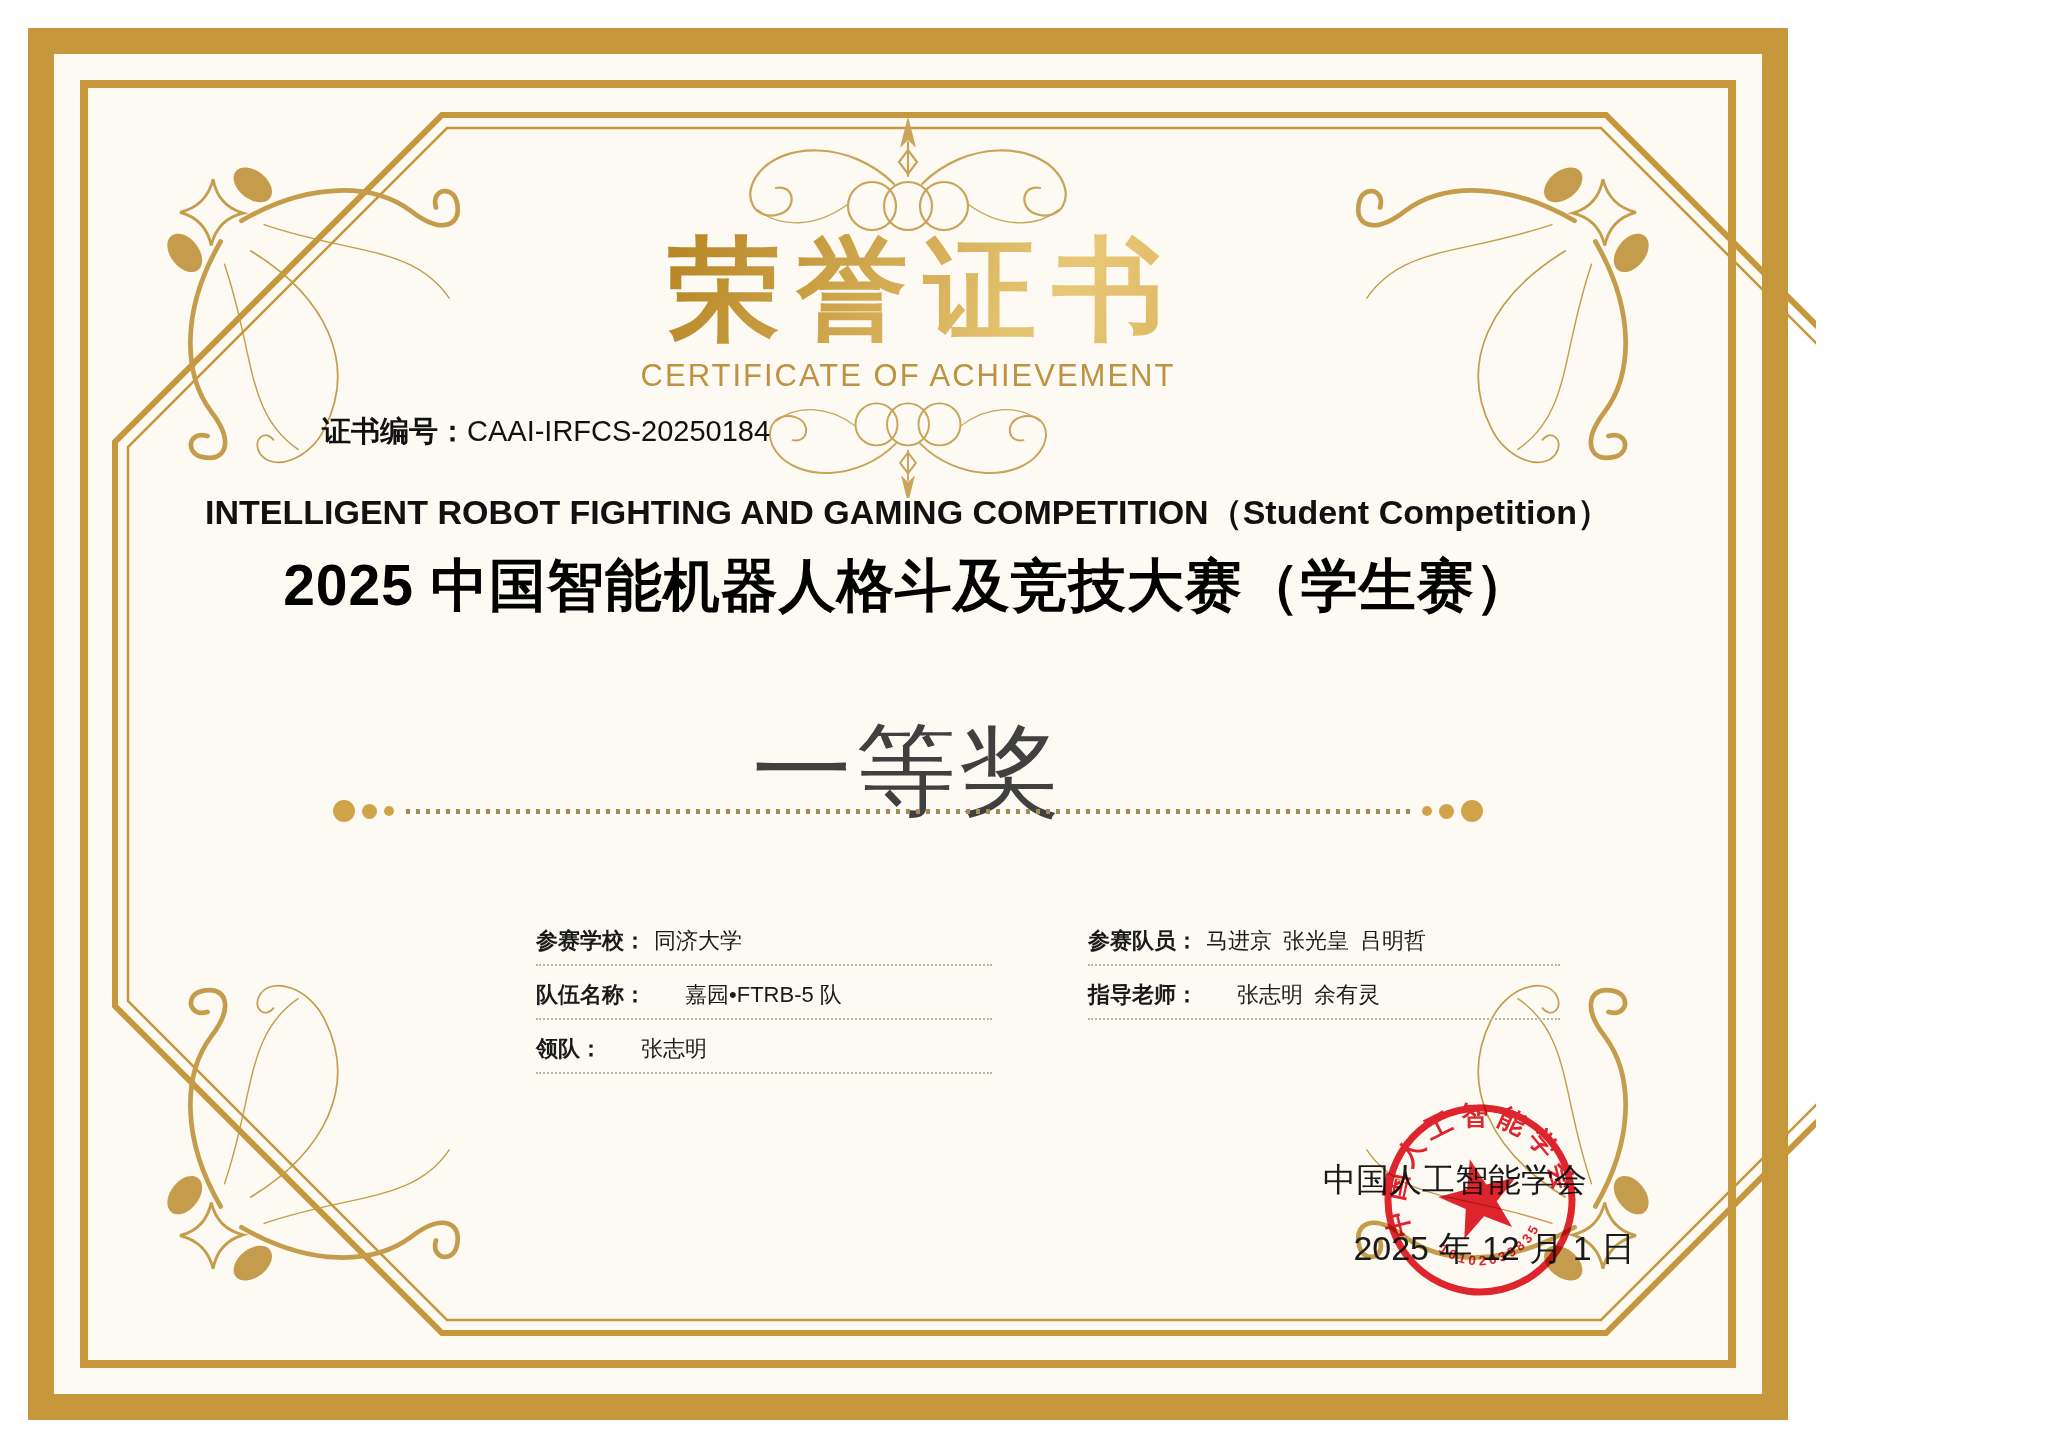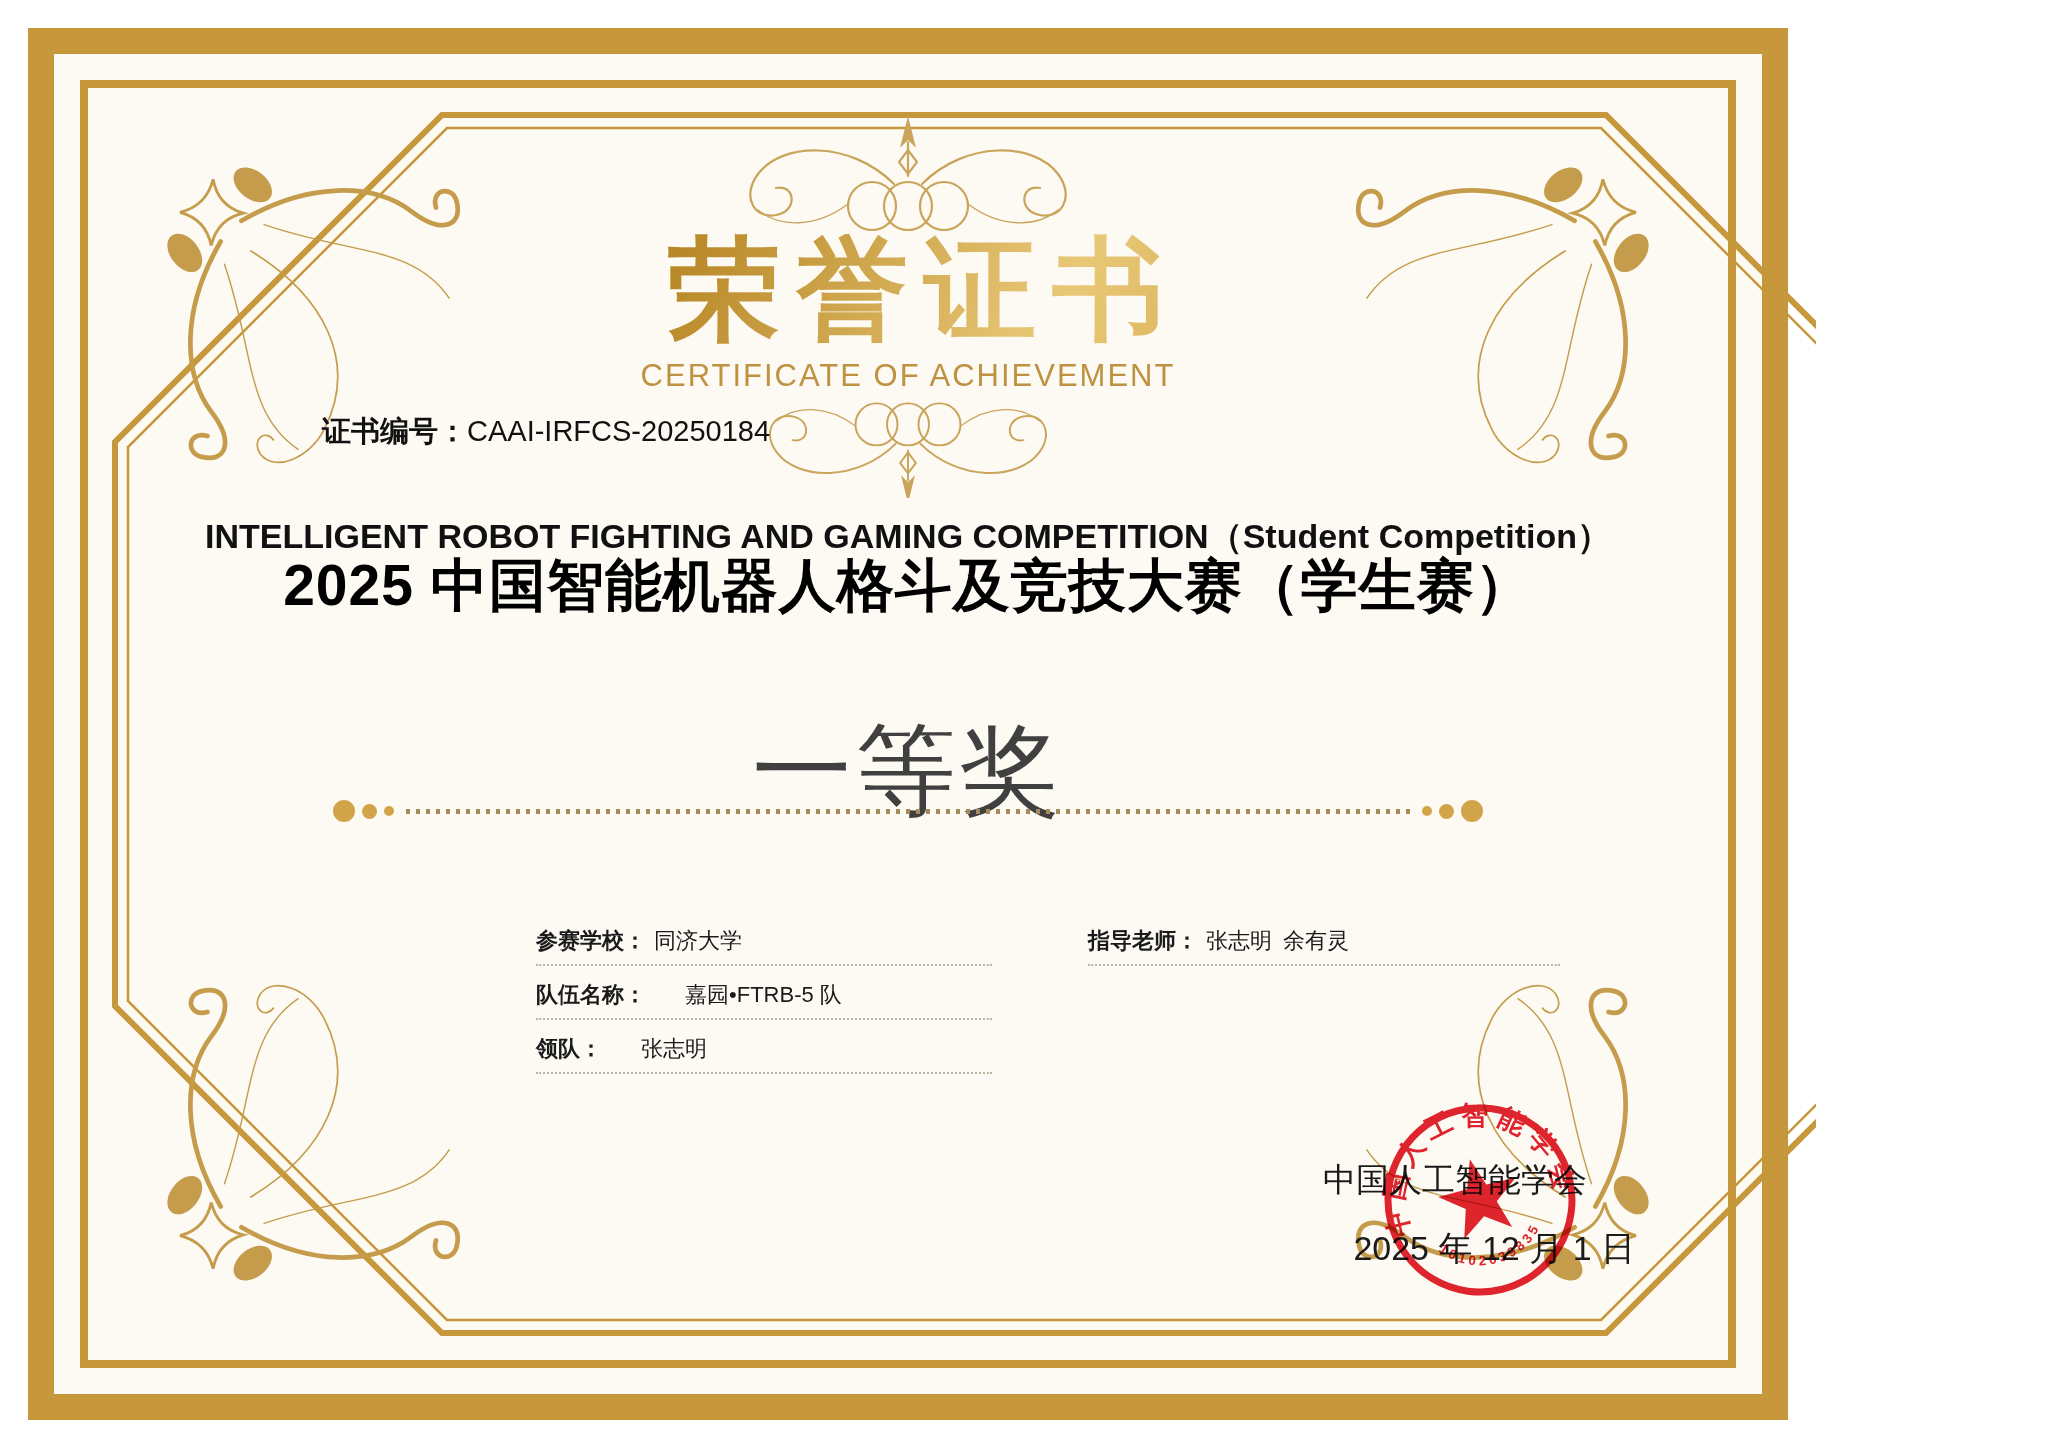--- a/index.html
+++ b/index.html
@@ -26,21 +26,21 @@
   
   .abs-center{position:absolute;left:0;width:100%;text-align:center;}
   .title-cn{top:234px;font-size:112px;line-height:1;font-weight:900;letter-spacing:16px;padding-left:16px;color:#C09030;}
   @supports ((-webkit-background-clip:text) or (background-clip:text)){
     .title-cn{background:linear-gradient(115deg,#CFA045 8%,#B3811F 34%,#E8C877 58%,#C89433 82%,#B07D1E 100%);
       -webkit-background-clip:text;background-clip:text;color:transparent;}
   }
   .title-en{top:358px;font-size:31px;font-weight:500;letter-spacing:2px;color:#BE9240;}
   .cert-no{position:absolute;left:322px;top:412px;font-size:29px;color:#111;}
   .cert-no .lbl{font-weight:800;}
-  .comp-en{top:490px;font-size:34px;font-weight:600;color:#111;margin-top:24px;}
+  .comp-en{top:490px;font-size:34px;font-weight:600;color:#111;}
   .comp-cn{top:548px;font-size:57px;font-weight:900;color:#000;letter-spacing:1px;}
   .prize{top:720px;font-size:100px;line-height:1;font-weight:400;color:#404040;letter-spacing:4px;}
 
   
   .divider{position:absolute;left:50%;top:800px;transform:translateX(-50%);width:1150px;display:flex;align-items:center;}
   .dot{border-radius:50%;background:#D2A449;flex:0 0 auto;}
   .d1{width:22px;height:22px;}.d2{width:15px;height:15px;margin-left:7px;}.d3{width:10px;height:10px;margin-left:7px;}
   .d3r{width:10px;height:10px;margin-right:7px;}.d2r{width:15px;height:15px;margin-right:7px;}.d1r{width:22px;height:22px;}
   .dotline{flex:1;height:5px;margin:0 12px;background-image:repeating-linear-gradient(90deg,#A38C5C 0 4px,transparent 4px 10px);}
 
@@ -157,20 +157,24 @@
       <span class="val">嘉园•FTRB-5 队</span>
     </div>
     <div class="field">
       <span class="lbl">领队：</span>
       <span class="val">张志明</span>
     </div>
   </div>
 
   <div class="col col-right">
     <div class="field">
+      <span class="lbl">参赛队员：</span>
+      <span class="val">马进京 张光皇 吕明哲</span>
+    </div>
+    <div class="field">
       <span class="lbl">指导老师：</span>
       <span class="val">张志明 余有灵</span>
     </div>
   </div>
 
   <div class="issuer">中国人工智能学会</div>
   <div class="date">2025 年 12 月 1 日</div>
 
   <svg class="seal" width="210" height="210" viewBox="-105 -105 210 210" aria-hidden="true">
     <defs>

